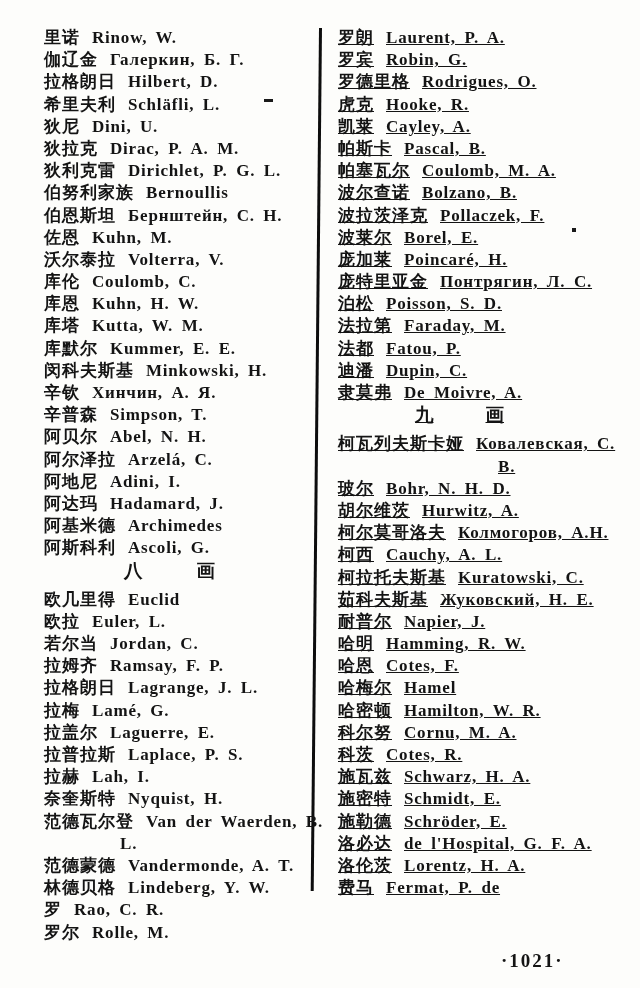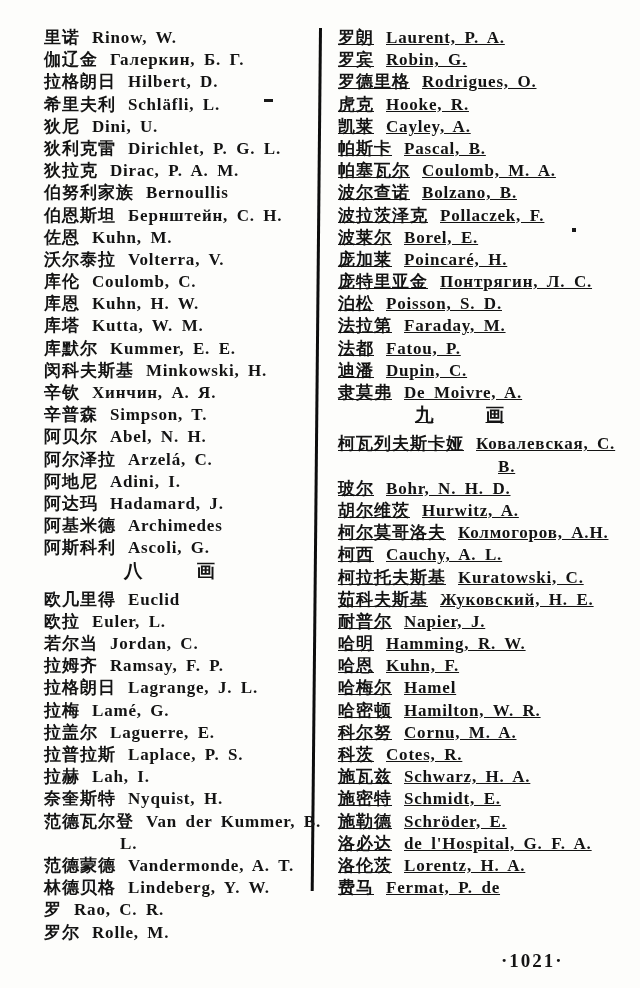--- a/index.html
+++ b/index.html
@@ -59,22 +59,22 @@
 
 <div id="page">
   <div id="divider"></div>
 
   <div id="col-left" class="col">
       <div class="entry"><span class="cn">里诺</span><span class="west">Rinow, W.</span></div>
       <div class="entry"><span class="cn">伽辽金</span><span class="west">Галеркин, Б. Г.</span></div>
       <div class="entry"><span class="cn">拉格朗日</span><span class="west">Hilbert, D.</span></div>
       <div class="entry"><span class="cn">希里夫利</span><span class="west">Schläfli, L.</span></div>
       <div class="entry"><span class="cn">狄尼</span><span class="west">Dini, U.</span></div>
+      <div class="entry"><span class="cn">狄拉克</span><span class="west">Dirac, P. A. M.</span></div>
       <div class="entry"><span class="cn">狄利克雷</span><span class="west">Dirichlet, P. G. L.</span></div>
-      <div class="entry"><span class="cn">狄拉克</span><span class="west">Dirac, P. A. M.</span></div>
       <div class="entry"><span class="cn">伯努利家族</span><span class="west">Bernoullis</span></div>
       <div class="entry"><span class="cn">伯恩斯坦</span><span class="west">Бернштейн, С. Н.</span></div>
       <div class="entry"><span class="cn">佐恩</span><span class="west">Kuhn, M.</span></div>
       <div class="entry"><span class="cn">沃尔泰拉</span><span class="west">Volterra, V.</span></div>
       <div class="entry"><span class="cn">库伦</span><span class="west">Coulomb, C.</span></div>
       <div class="entry"><span class="cn">库恩</span><span class="west">Kuhn, H. W.</span></div>
       <div class="entry"><span class="cn">库塔</span><span class="west">Kutta, W. M.</span></div>
       <div class="entry"><span class="cn">库默尔</span><span class="west">Kummer, E. E.</span></div>
       <div class="entry"><span class="cn">闵科夫斯基</span><span class="west">Minkowski, H.</span></div>
       <div class="entry"><span class="cn">辛钦</span><span class="west">Хинчин, А. Я.</span></div>
@@ -92,21 +92,21 @@
       <div class="entry"><span class="cn">欧几里得</span><span class="west">Euclid</span></div>
       <div class="entry"><span class="cn">欧拉</span><span class="west">Euler, L.</span></div>
       <div class="entry"><span class="cn">若尔当</span><span class="west">Jordan, C.</span></div>
       <div class="entry"><span class="cn">拉姆齐</span><span class="west">Ramsay, F. P.</span></div>
       <div class="entry"><span class="cn">拉格朗日</span><span class="west">Lagrange, J. L.</span></div>
       <div class="entry"><span class="cn">拉梅</span><span class="west">Lamé, G.</span></div>
       <div class="entry"><span class="cn">拉盖尔</span><span class="west">Laguerre, E.</span></div>
       <div class="entry"><span class="cn">拉普拉斯</span><span class="west">Laplace, P. S.</span></div>
       <div class="entry"><span class="cn">拉赫</span><span class="west">Lah, I.</span></div>
       <div class="entry"><span class="cn">奈奎斯特</span><span class="west">Nyquist, H.</span></div>
-      <div class="entry"><span class="cn">范德瓦尔登</span><span class="west">Van der Kummer, B.</span></div>
+      <div class="entry"><span class="cn">范德瓦尔登</span><span class="west">Van der Waerden, B.</span></div>
       <div class="cont-line" style="padding-left: 76px;">L.</div>
       <div class="entry"><span class="cn">范德蒙德</span><span class="west">Vandermonde, A. T.</span></div>
       <div class="entry"><span class="cn">林德贝格</span><span class="west">Lindeberg, Y. W.</span></div>
       <div class="entry"><span class="cn">罗</span><span class="west">Rao, C. R.</span></div>
       <div class="entry"><span class="cn">罗尔</span><span class="west">Rolle, M.</span></div>
     </div>
   <div id="col-right" class="col">
       <div class="entry"><span class="cn">罗朗</span><span class="west">Laurent, P. A.</span></div>
       <div class="entry"><span class="cn">罗宾</span><span class="west">Robin, G.</span></div>
       <div class="entry"><span class="cn">罗德里格</span><span class="west">Rodrigues, O.</span></div>
@@ -131,21 +131,21 @@
       <div class="entry"><span class="cn">柯瓦列夫斯卡娅</span><span class="west">Ковалевская, С.</span></div>
       <div class="cont-line" style="padding-left: 160px;">В.</div>
       <div class="entry"><span class="cn">玻尔</span><span class="west">Bohr, N. H. D.</span></div>
       <div class="entry"><span class="cn">胡尔维茨</span><span class="west">Hurwitz, A.</span></div>
       <div class="entry"><span class="cn">柯尔莫哥洛夫</span><span class="west">Колмогоров, А.Н.</span></div>
       <div class="entry"><span class="cn">柯西</span><span class="west">Cauchy, A. L.</span></div>
       <div class="entry"><span class="cn">柯拉托夫斯基</span><span class="west">Kuratowski, C.</span></div>
       <div class="entry"><span class="cn">茹科夫斯基</span><span class="west">Жуковский, Н. Е.</span></div>
       <div class="entry"><span class="cn">耐普尔</span><span class="west">Napier, J.</span></div>
       <div class="entry"><span class="cn">哈明</span><span class="west">Hamming, R. W.</span></div>
-      <div class="entry"><span class="cn">哈恩</span><span class="west">Kuhn, F.</span></div>
+      <div class="entry"><span class="cn">哈恩</span><span class="west">Cotes, F.</span></div>
       <div class="entry"><span class="cn">哈梅尔</span><span class="west">Hamel</span></div>
       <div class="entry"><span class="cn">哈密顿</span><span class="west">Hamilton, W. R.</span></div>
       <div class="entry"><span class="cn">科尔努</span><span class="west">Cornu, M. A.</span></div>
       <div class="entry"><span class="cn">科茨</span><span class="west">Cotes, R.</span></div>
       <div class="entry"><span class="cn">施瓦兹</span><span class="west">Schwarz, H. A.</span></div>
       <div class="entry"><span class="cn">施密特</span><span class="west">Schmidt, E.</span></div>
       <div class="entry"><span class="cn">施勒德</span><span class="west">Schröder, E.</span></div>
       <div class="entry"><span class="cn">洛必达</span><span class="west">de l'Hospital, G. F. A.</span></div>
       <div class="entry"><span class="cn">洛伦茨</span><span class="west">Lorentz, H. A.</span></div>
       <div class="entry"><span class="cn">费马</span><span class="west">Fermat, P. de</span></div>

